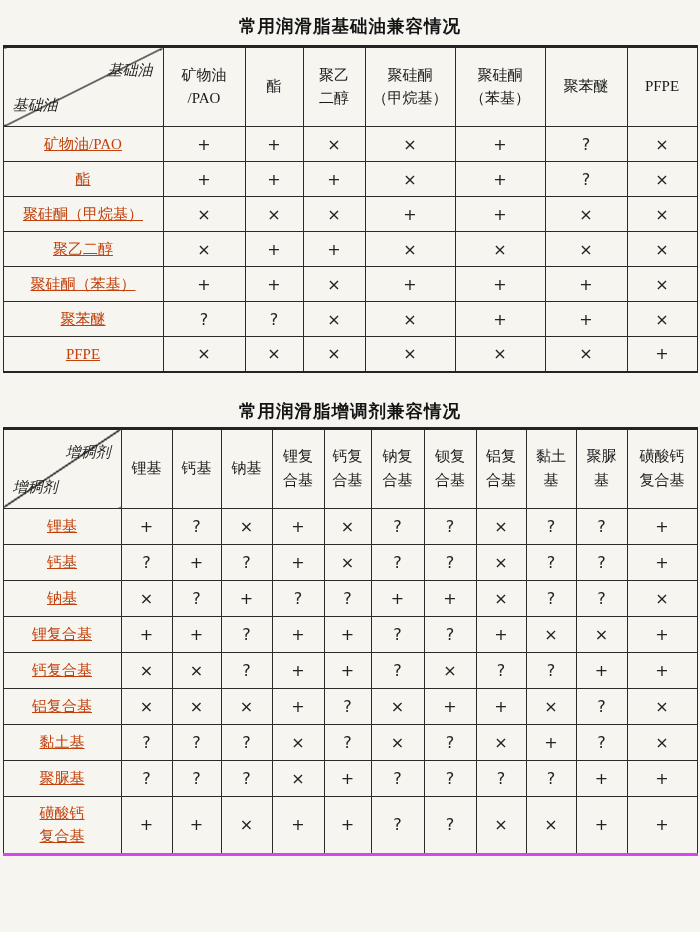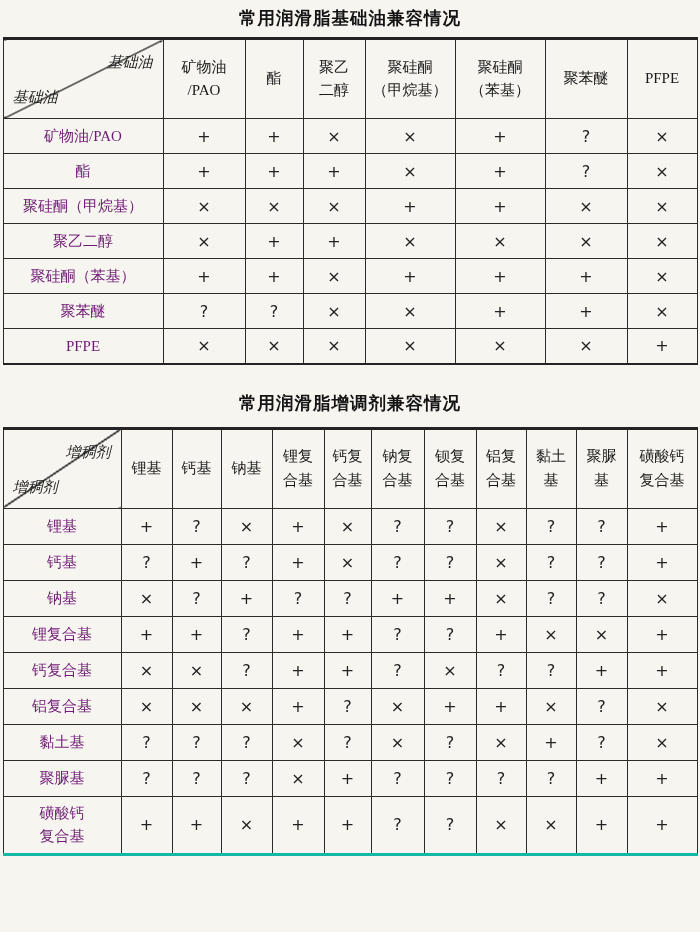--- a/index.html
+++ b/index.html
@@ -9,66 +9,67 @@
     height: 932px;
     background: #f6f5f0;
     font-family: "Liberation Serif", "DejaVu Serif", serif;
     color: #1e1e1e;
     overflow: hidden;
   }
   .page {
     width: 700px;
     height: 932px;
     box-sizing: border-box;
-    padding-top: 4px;
+    padding-top: 12px;
   }
   .tbl-title {
     text-align: center;
     font-family: "Liberation Sans", "DejaVu Sans", sans-serif;
     font-weight: 700;
     font-size: 17.5px;
     letter-spacing: 1px;
     color: #141414;
   }
   .title1 { margin: 2px 0 7px 0; }
-  .title2 { margin: 26px 0 12px 0; font-family: Liberation Mono, monospace; }
+  .title2 { margin: 26px 0 4px 0; font-family: Liberation Mono, monospace; }
 
   table.compat {
     border-collapse: collapse;
     table-layout: fixed;
     margin: 0 auto;
     width: 694px;
     background: transparent;
     border-top: 3px solid #242424;
     border-bottom: 2px solid #242424;
     border-left: 1px solid #2c2c2c;
     border-right: 1px solid #2c2c2c;
   }
-  table.compat.t2 { border-bottom: 3px solid #14b8a6; }
+  table.compat.t2 { border-bottom: 3px solid #d946ef; }
 
   table.compat th, table.compat td {
     border: 1px solid #2c2c2c;
     text-align: center;
     vertical-align: middle;
     padding: 0;
     font-weight: 400;
     overflow: hidden;
   }
   thead tr { height: 80px; }
   th.colhead {
     font-size: 15px;
     line-height: 1.55;
     white-space: pre-line;
     color: #1a1a1a;
   }
   th.rowhead {
     font-size: 15px;
     white-space: pre-line;
     line-height: 1.5;
-    color: #701a75;
+    color: #c2410c;
+    text-decoration: underline;
   }
   td.val {
     font-size: 16px;
     color: #222;
     font-family: "DejaVu Sans", "Liberation Sans", sans-serif;
   }
   .t1 tbody tr { height: 35px; }
   .t2 tbody tr { height: 36px; }
   .t2 tbody tr:last-child { height: 58px; }
 

